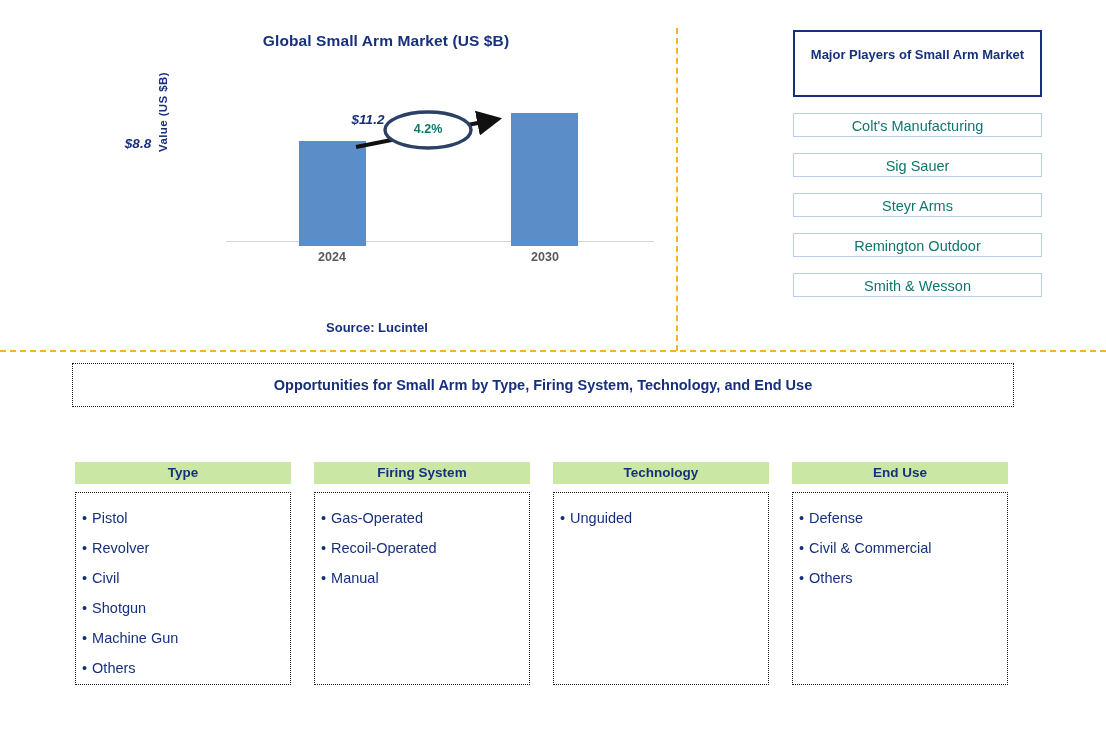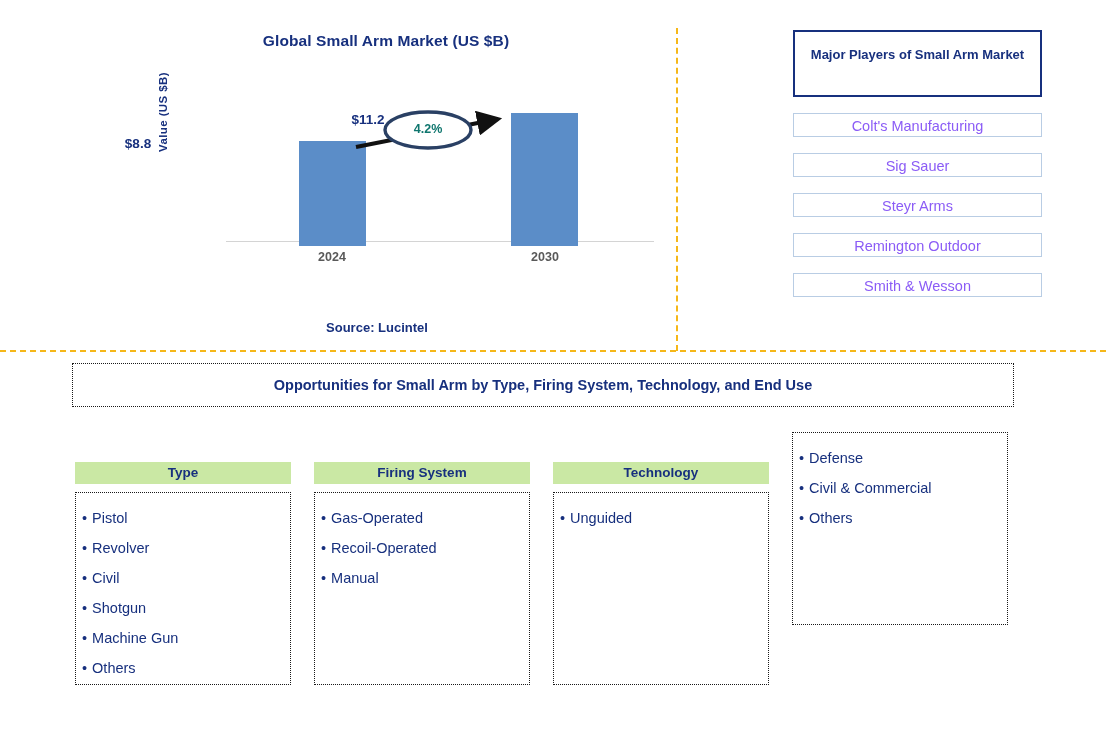--- a/index.html
+++ b/index.html
@@ -73,20 +73,21 @@
   }
   #bar-2024 { left: 73px;  width: 67px;  height: 83px; }
   #bar-2030 { left: 285px; width: 67px;  height: 107px; }
 
   .bar-value {
     position: absolute;
     font-size: 13.5px;
     font-weight: bold;
     color: #17307e;
     white-space: nowrap;
+    font-style: italic;
   }
   #value-2024 { left: 90px;  top: 136px; transform: translateX(-50%); }
   #value-2030 { left: 320px; top: 112px; transform: translateX(-50%); }
 
   .x-tick {
     position: absolute;
     top: 250px;
     font-size: 12.5px;
     font-weight: bold;
     color: #595959;
@@ -160,21 +161,21 @@
     line-height: 19px;
     padding: 13px 12px;
     box-sizing: border-box;
     height: 67px;
   }
   .player-row {
     border: 1px solid #b9cde4;
     text-align: center;
     font-size: 14.5px;
     font-weight: normal;
-    color: #8b5cf6;
+    color: #0f766e;
     height: 24px;
     line-height: 24px;
     box-sizing: border-box;
     margin-top: 16px;
   }
 
   
   #opps-banner {
     position: absolute;
     left: 72px;
@@ -302,20 +303,21 @@
   </div>
 
   <div class="column">
     <div class="col-header">Technology</div>
     <div class="col-body">
       <div class="bullet-item"><span class="dot">•</span><span>Unguided</span></div>
     </div>
   </div>
 
   <div class="column">
+    <div class="col-header">End Use</div>
     <div class="col-body">
       <div class="bullet-item"><span class="dot">•</span><span>Defense</span></div>
       <div class="bullet-item"><span class="dot">•</span><span>Civil &amp; Commercial</span></div>
       <div class="bullet-item"><span class="dot">•</span><span>Others</span></div>
     </div>
   </div>
 
 </div>
 
 </body></html>

